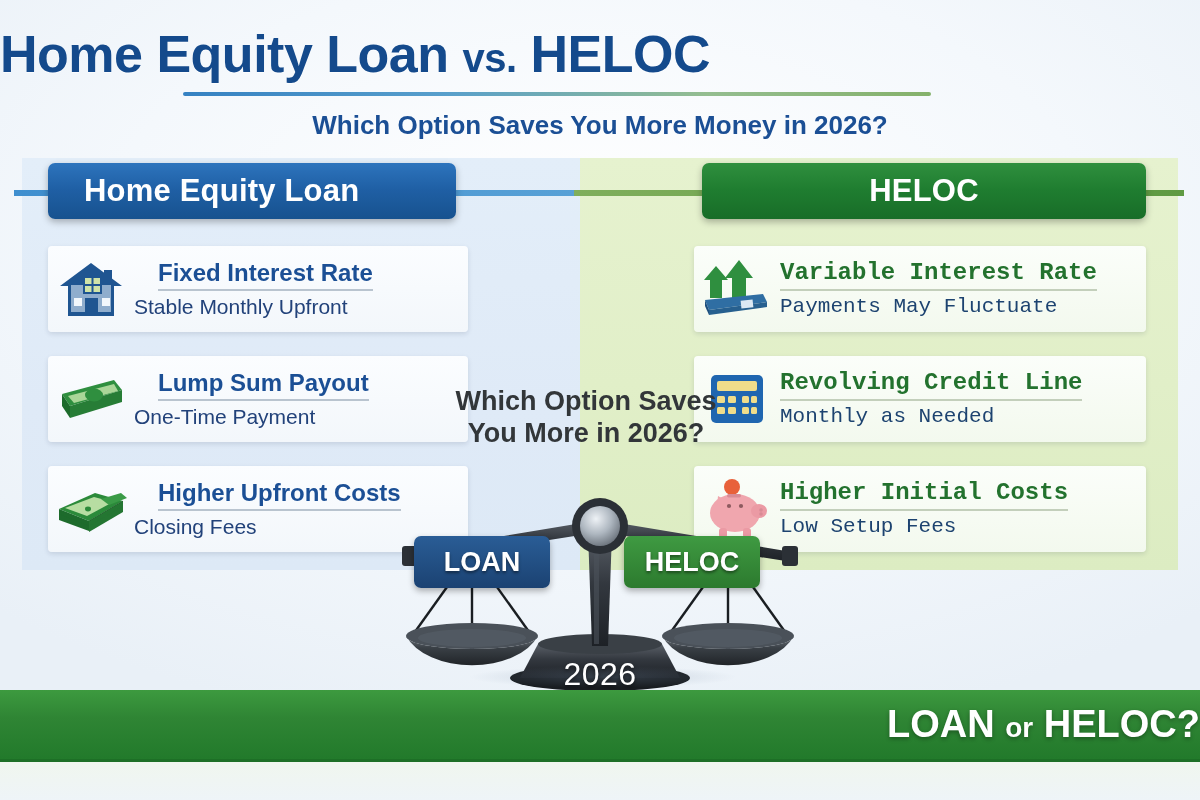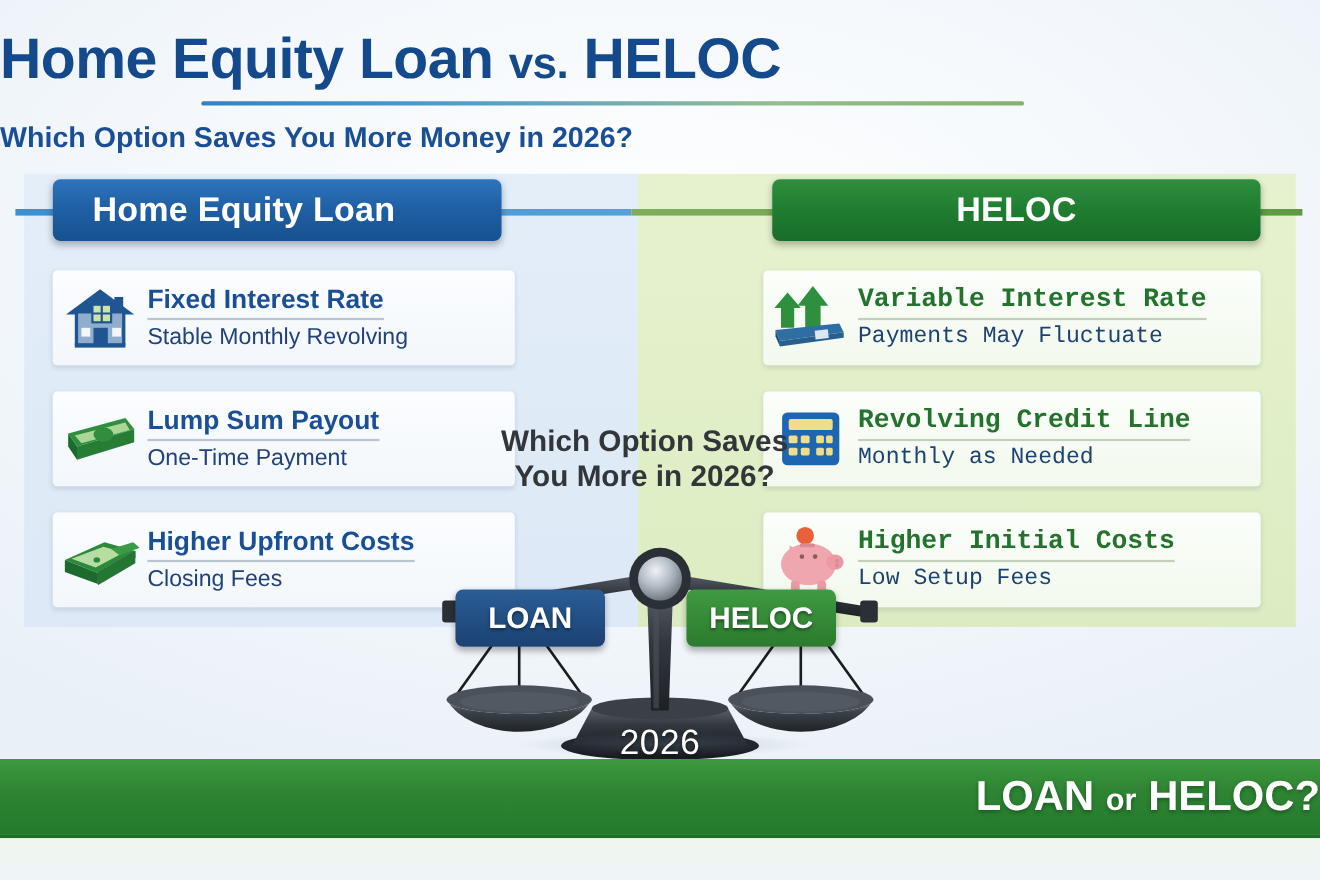--- a/index.html
+++ b/index.html
@@ -25,20 +25,21 @@
   }
   .title .light { font-size: 40px; }
   .title-rule {
     position: absolute; left: 183px; top: 92px; width: 748px; height: 4px;
     background: linear-gradient(90deg,#2b7bbf 0%, #4f9ac9 35%, #8fba8a 70%, #7fae63 100%);
     border-radius: 2px;
     opacity: .95;
   }
   .subtitle {
     position: absolute; left: 0; top: 110px; width: 1200px;
+    text-align: center;
     font-size: 26px; font-weight: 700;
     color: #1b4f95;
   }
 
   
   .panel { position: absolute; top: 158px; height: 412px; }
   .panel-left {
     left: 22px; width: 558px;
     background: linear-gradient(180deg,#e3eef9 0%, #dfeaf7 60%, #dde9f6 100%);
   }
@@ -90,21 +91,21 @@
   .card-icon {
     width: 86px; flex: 0 0 86px;
     display: flex; align-items: center; justify-content: center;
   }
   .card-text { flex: 1 1 auto; padding-right: 10px; }
   .card-head {
     font-size: 24px; font-weight: 700; line-height: 1.06;
     display: inline-block;
     padding-bottom: 3px;
   }
-  .card.l .card-head { color: #1b4f95; border-bottom: 2px solid #b9c4cf; }
+  .card.l .card-head { color: #1b4f95; border-bottom: 2px solid #b9c4cf; margin-left: 24px; }
   .card.r .card-head { color: #23722e; border-bottom: 2px solid #c3cfbb; }
   .card-sub {
     font-size: 21px; font-weight: 400; color: #22427a;
     margin-top: 4px; line-height: 1.1;
   }
   .card.r .card-sub { color: #1d4370; }
 
   
   .center-q {
     position: absolute; left: 400px; top: 386px; width: 372px;
@@ -192,21 +193,21 @@
         <line x1="34.5" y1="17" x2="34.5" y2="33" stroke="#1f5591" stroke-width="2"></line>
         <line x1="26" y1="25" x2="43" y2="25" stroke="#1f5591" stroke-width="2"></line>
         <rect x="27" y="38" width="13" height="16" fill="#1f5591"></rect>
         <rect x="16" y="38" width="8" height="8" fill="#f2f7fc"></rect>
         <rect x="44" y="38" width="8" height="8" fill="#f2f7fc"></rect>
         <rect x="10" y="52" width="46" height="4" fill="#1f5591"></rect>
       </svg>
     </div>
     <div class="card-text">
       <div class="card-head">Fixed Interest Rate</div>
-      <div class="card-sub">Stable Monthly Revolving</div>
+      <div class="card-sub">Stable Monthly Upfront</div>
     </div>
   </div>
 
   <div class="card l" style="top:356px">
     <div class="card-icon">
       <svg width="70" height="54" viewBox="0 0 70 54">
         <polygon points="6,22 58,8 66,18 14,34" fill="#2f8f3f"></polygon>
         <polygon points="6,22 14,34 14,46 6,34" fill="#1d6b2c"></polygon>
         <polygon points="14,34 66,18 66,30 14,46" fill="#277d36"></polygon>
         <polygon points="12,24 58,12 62,19 18,31" fill="#bfe3a8" opacity=".85"></polygon>

